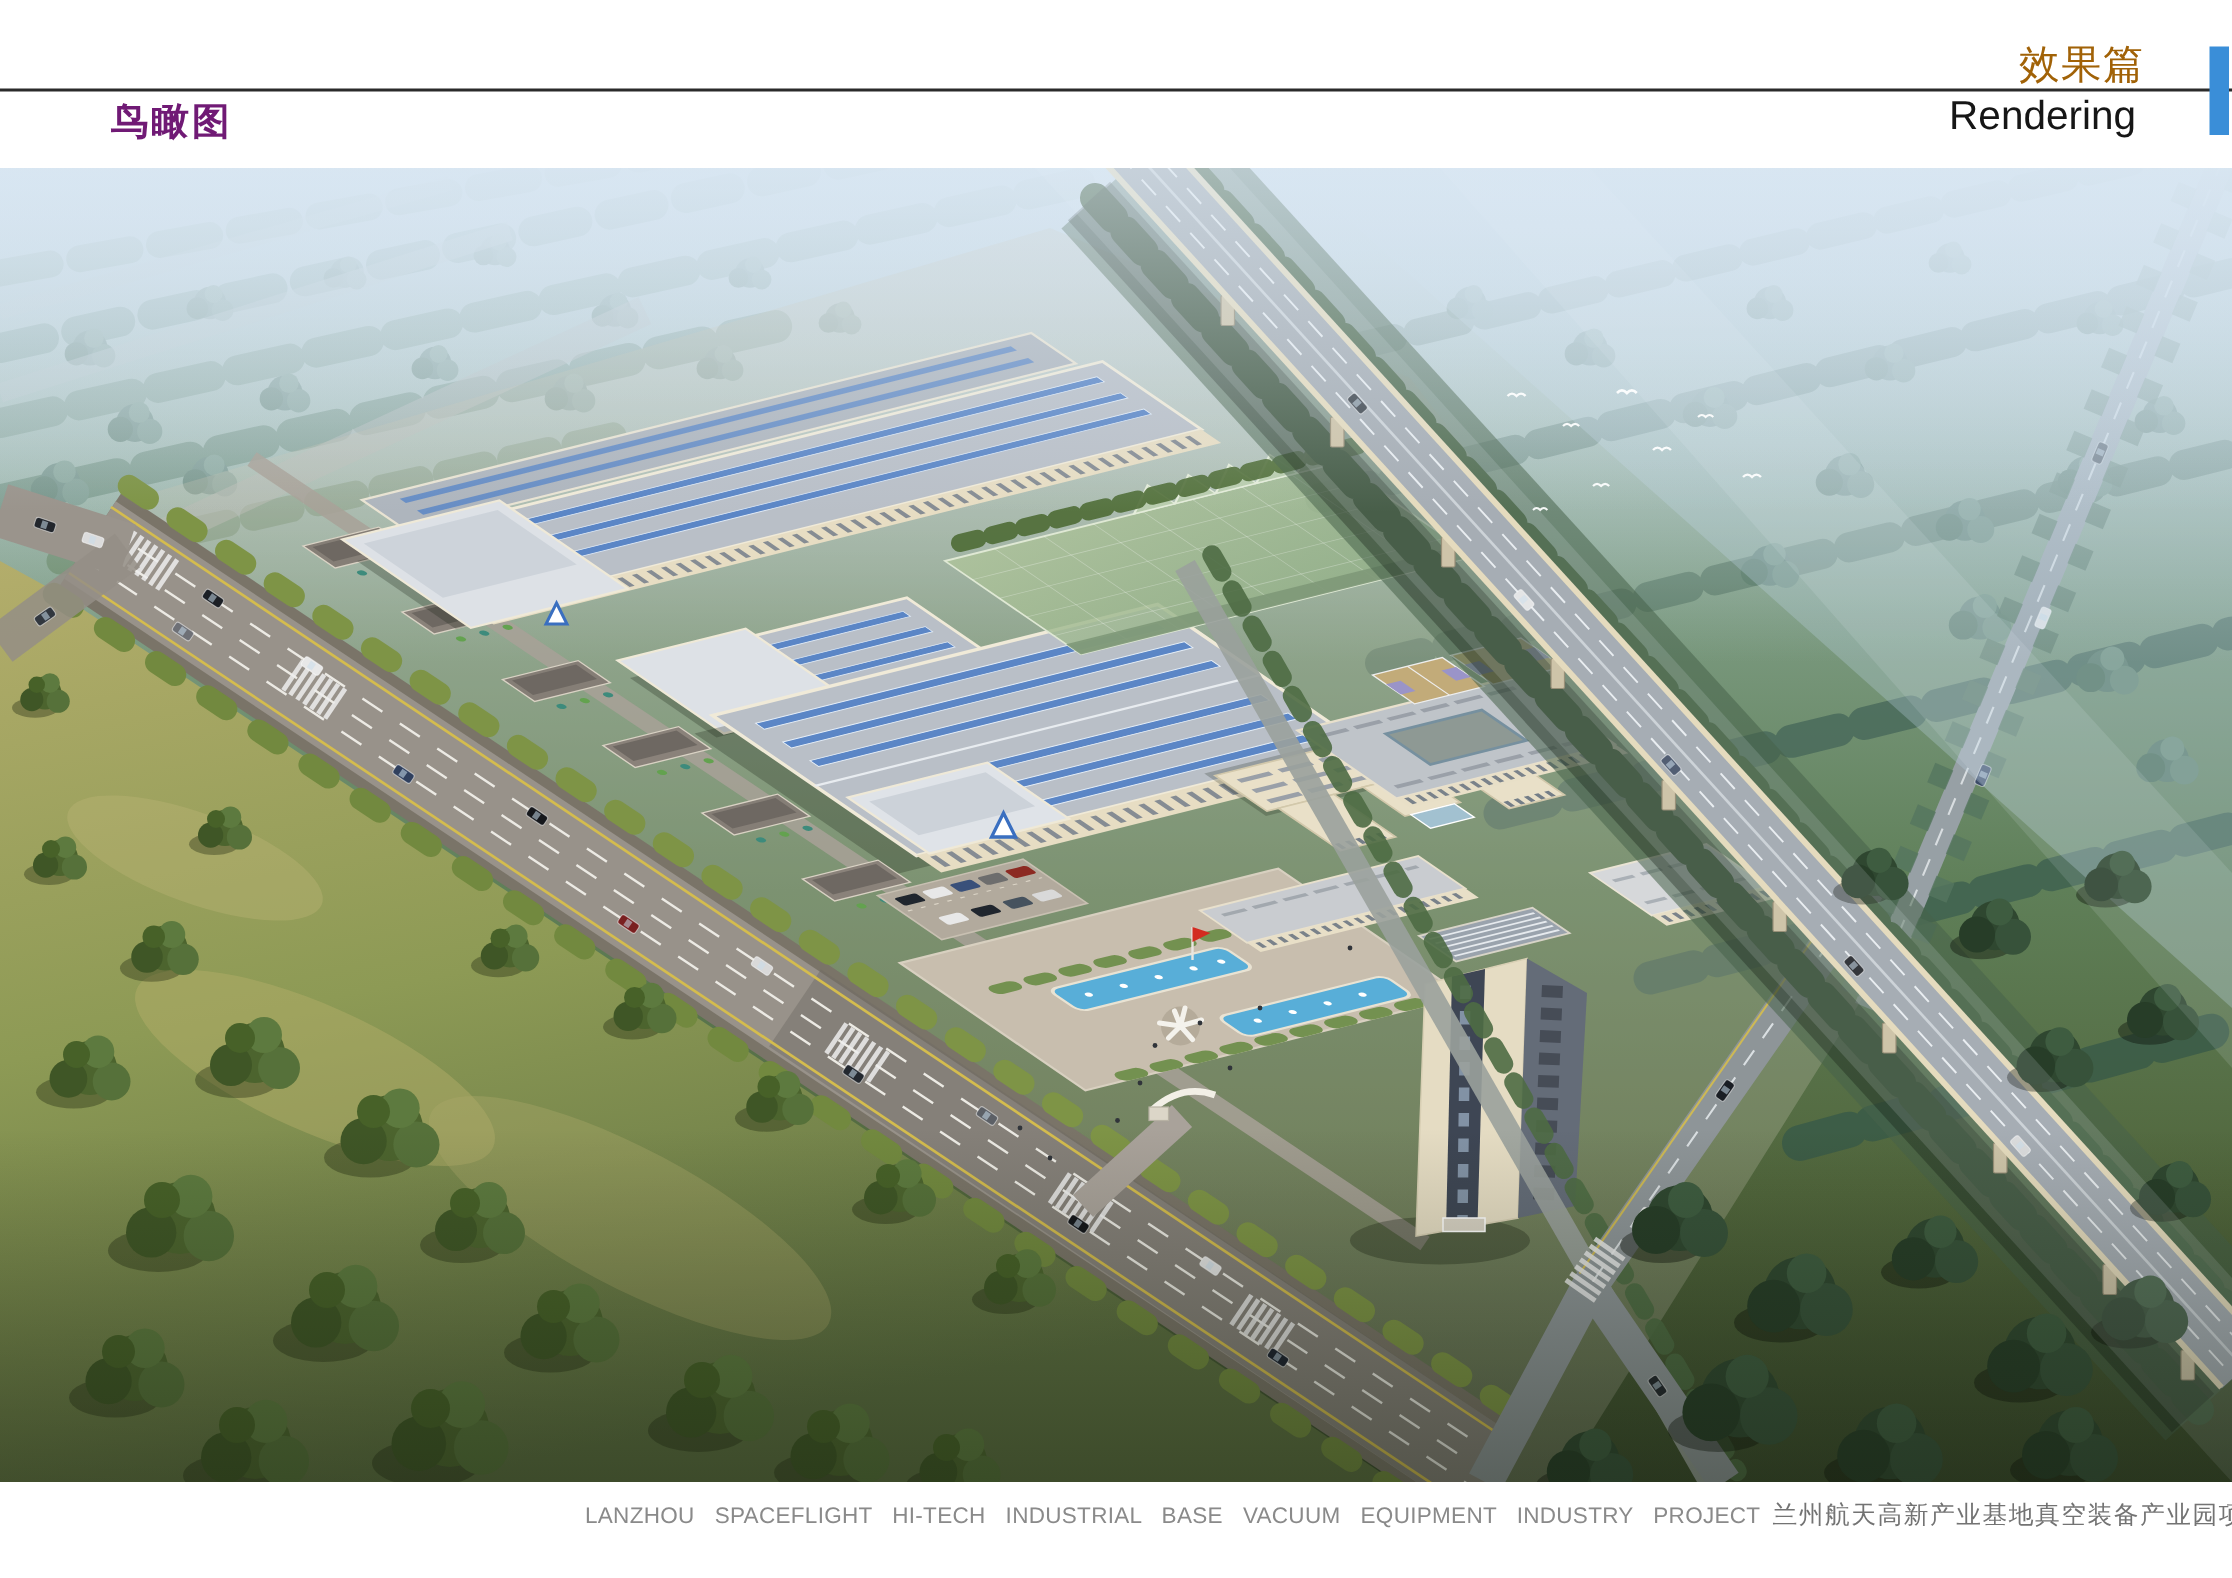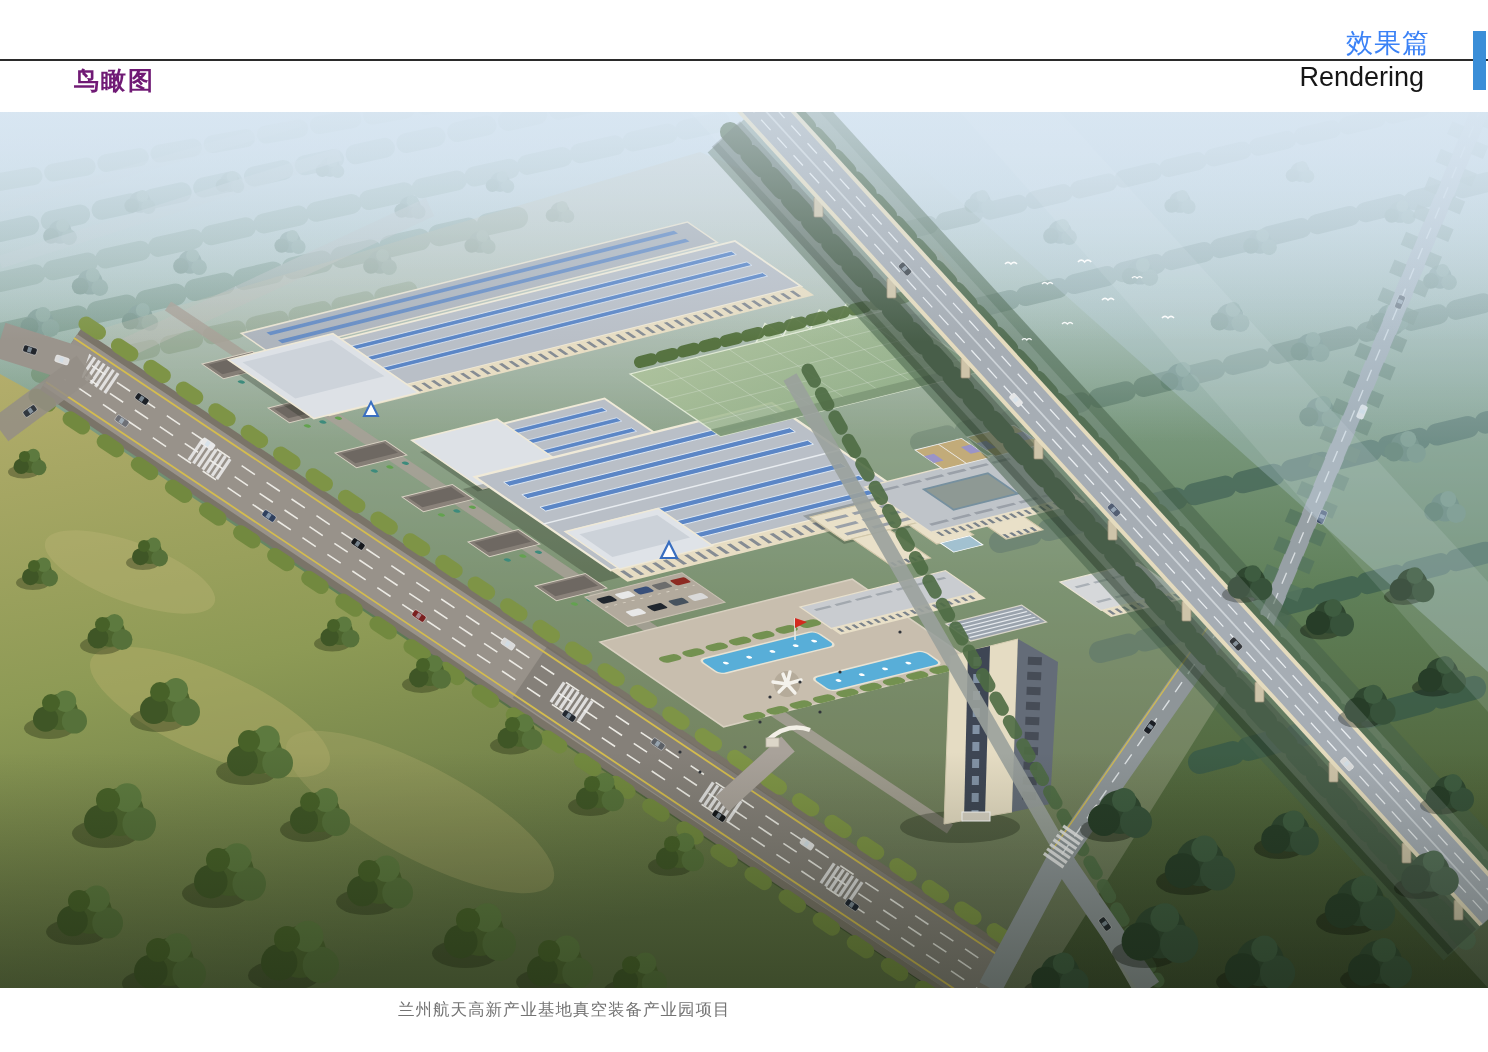--- a/index.html
+++ b/index.html
@@ -1,21 +1,21 @@
 <!DOCTYPE html>
 <html><head>
 <meta charset="utf-8">
 <style>
   html,body{margin:0;padding:0;background:#e8e8e8;}
   .page{position:relative;width:1488px;height:1052px;background:#ffffff;overflow:hidden;
         font-family:"Liberation Sans","DejaVu Sans",sans-serif;}
   .rule{position:absolute;left:0;top:59px;width:1488px;height:2px;background:#2b2b2b;}
   .page-label-cn{position:absolute;left:74px;top:64px;font-size:25px;font-weight:600;
         color:#701a75;letter-spacing:2px;}
-  .section-cn{position:absolute;right:58px;top:25px;font-size:27px;color:#3b82f6;letter-spacing:1px;}
+  .section-cn{position:absolute;right:58px;top:25px;font-size:27px;color:#a16207;letter-spacing:1px;}
   .section-en{position:absolute;right:64px;top:62px;font-size:27px;color:#161616;}
   .corner-tab{position:absolute;left:1473px;top:31px;width:13px;height:59px;background:#3a8ed8;}
   .render-wrap{position:absolute;left:0;top:112px;width:1488px;height:876px;background:#9db5a8;}
   .render-wrap svg{display:block;}
   .caption{position:absolute;left:390px;top:999px;height:22px;display:flex;align-items:center;}
   .caption .en{font-size:15px;color:#8a8a8a;word-spacing:9px;letter-spacing:.2px;white-space:nowrap;}
   .caption .cn{font-size:16.5px;color:#737373;letter-spacing:1px;margin-left:8px;white-space:nowrap;}
 </style>
 </head>
 <body>
@@ -576,17 +576,18 @@
           <use href="#bird" transform="translate(1062,212) scale(.9)"></use>
       <use href="#bird" transform="translate(1162,206)"></use>
           <use href="#bird" transform="translate(1022,228) scale(.8)"></use>
     </g>
 
     <rect x="0" y="640" width="1488" height="236" fill="url(#vig)"></rect>
   </svg>
   </div>
 
   <div class="caption">
+    <span class="en">LANZHOU  SPACEFLIGHT  HI-TECH INDUSTRIAL BASE  VACUUM  EQUIPMENT  INDUSTRY  PROJECT</span>
     <span class="cn">兰州航天高新产业基地真空装备产业园项目</span>
 
   </div>
 
 </div>
 
 </body></html>

